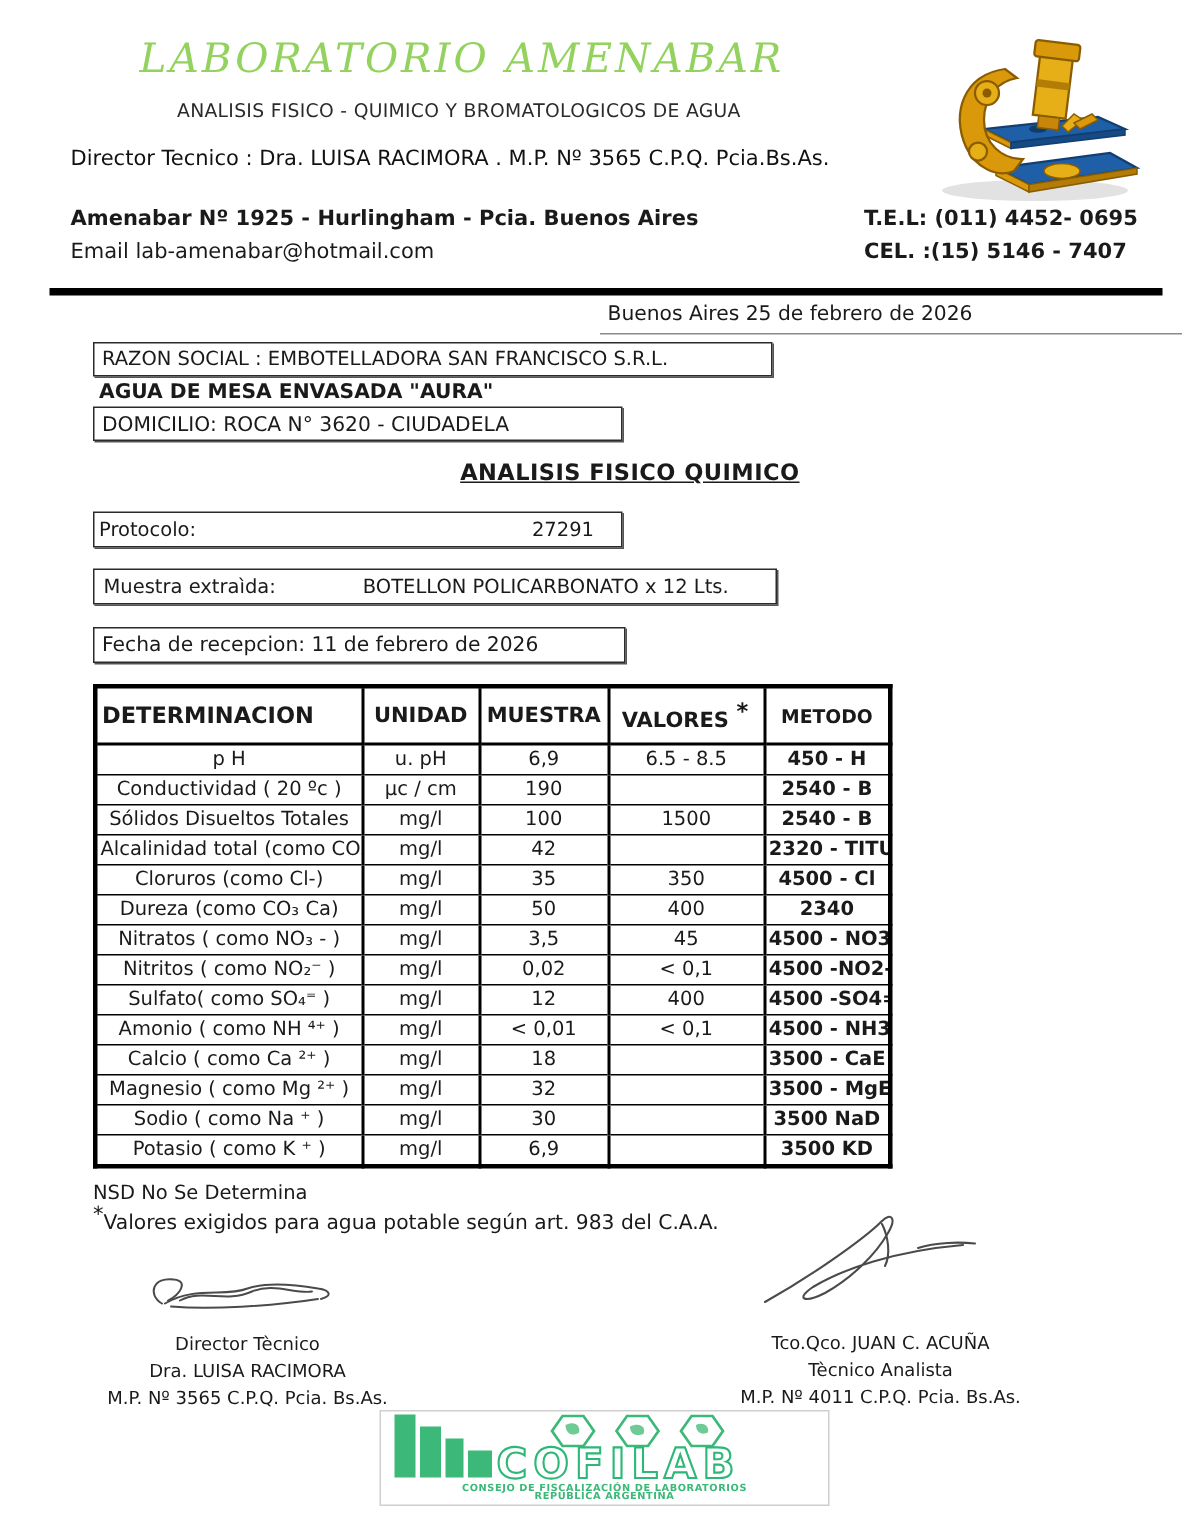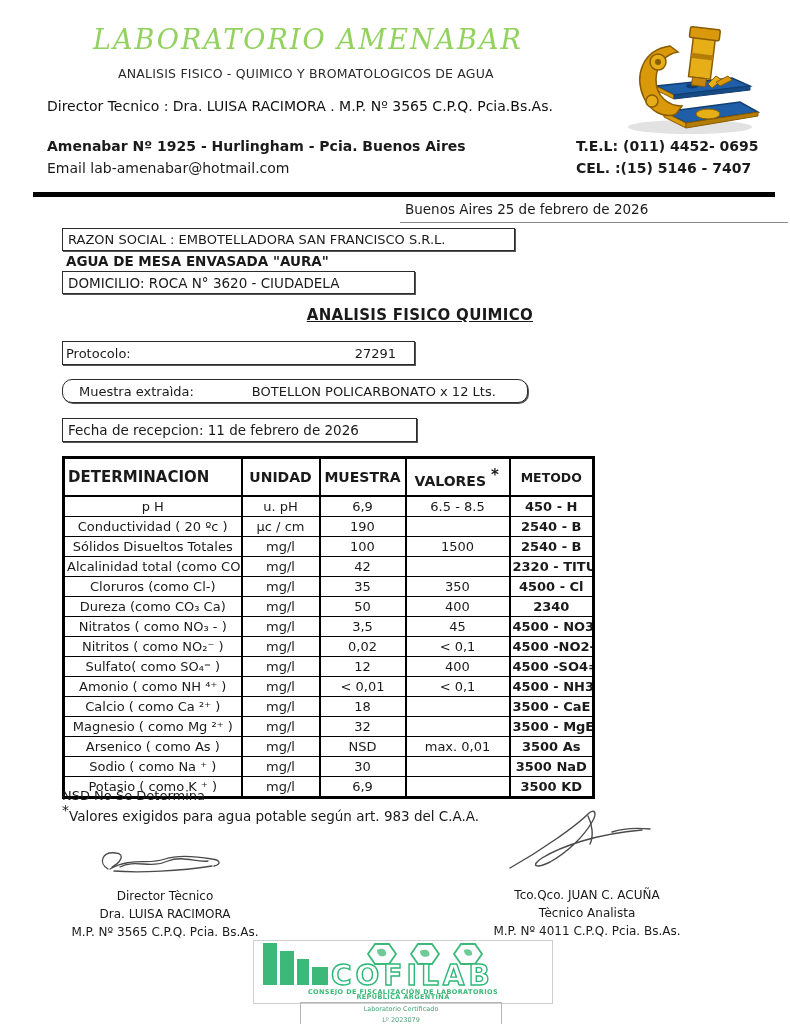--- a/index.html
+++ b/index.html
@@ -22,21 +22,21 @@
   .rule{left:33px;top:192px;width:742px;height:5px;background:#000;}
   .dateline{left:405px;top:201px;font-size:13.5px;}
   .date-ul{left:400px;top:222px;width:388px;height:1px;background:#8a8a8a;}
   .box{border:1.5px solid #2b2b2b;background:#fff;display:flex;align-items:center;font-size:13px;box-shadow:1px 1px 0 #555;}
   .razon-box{left:62px;top:228px;width:446px;height:21px;padding-left:5px;}
   .agua{left:66px;top:253px;font-size:13.5px;font-weight:700;}
   .dom-box{left:62px;top:271px;width:346px;height:21px;padding-left:5px;font-size:13.5px;}
   .section-title{left:233px;top:306px;width:300px;text-align:right;font-size:15px;font-weight:700;text-decoration:underline;letter-spacing:0.3px;}
   .proto-box{left:62px;top:341px;width:348px;height:22px;padding-left:3px;}
   .proto-box .val{margin-left:auto;margin-right:18px;}
-  .muestra-box{left:62px;top:379px;width:448px;height:22px;padding-left:16px;border-radius:10px;}
+  .muestra-box{left:62px;top:379px;width:448px;height:22px;padding-left:6px;}
   .muestra-box .val{margin-left:58px;}
   .fecha-box{left:62px;top:418px;width:348px;height:22px;padding-left:5px;font-size:13.5px;}
   table.analysis{
     position:absolute;left:62px;top:456px;width:530px;border-collapse:collapse;
     border:3px solid #000;table-layout:fixed;
   }
   table.analysis th{
     border:2px solid #000;font-size:14px;height:36px;padding:0 3px;background:#fff;
   }
   table.analysis th.h0{text-align:left;font-size:15px;}
@@ -223,27 +223,20 @@
           <td class="c4">3500 - CaE</td>
         </tr>
         <tr>
           <td class="c0">Magnesio  ( como Mg ²⁺ )</td>
           <td class="c1">mg/l</td>
           <td class="c2">32</td>
           <td class="c3"></td>
           <td class="c4">3500 - MgE</td>
         </tr>
         <tr>
-          <td class="c0">Arsenico  ( como As )</td>
-          <td class="c1">mg/l</td>
-          <td class="c2">NSD</td>
-          <td class="c3">max. 0,01</td>
-          <td class="c4">3500 As</td>
-        </tr>
-        <tr>
           <td class="c0">Sodio  ( como Na ⁺ )</td>
           <td class="c1">mg/l</td>
           <td class="c2">30</td>
           <td class="c3"></td>
           <td class="c4">3500 NaD</td>
         </tr>
         <tr>
           <td class="c0">Potasio   ( como K ⁺ )</td>
           <td class="c1">mg/l</td>
           <td class="c2">6,9</td>
@@ -304,18 +297,14 @@
         <path d="M122,9 C128,6 132,9 131,14 C127,17 122,15 122,9 Z"></path>
         <path d="M165,10 C171,7 176,10 174,15 C169,17 165,15 165,10 Z"></path>
         <path d="M209,9 C213,7 218,9 217,14 C213,16 209,14 209,9 Z"></path>
       </g>
 
       <text x="76" y="44" font-size="28" font-weight="bold" letter-spacing="4" fill="#ffffff" stroke="#2eb878" stroke-width="1.4" font-family="DejaVu Sans, sans-serif">COFILAB</text>
     </svg>
     <div class="cofilab-cap">CONSEJO DE FISCALIZACIÓN DE LABORATORIOS</div>
     <div class="cofilab-cap">REPÚBLICA ARGENTINA</div>
   </div>
-  <div class="abs cert-box">
-    <div>Laboratorio Certificado</div>
-    <div>Lº 2023079</div>
-  </div>
 
 </div>
 
 </body></html>

